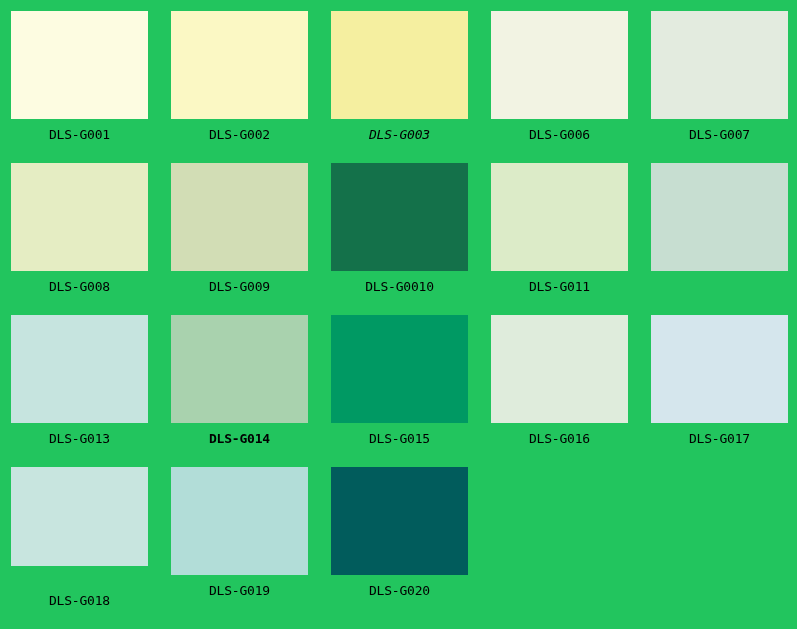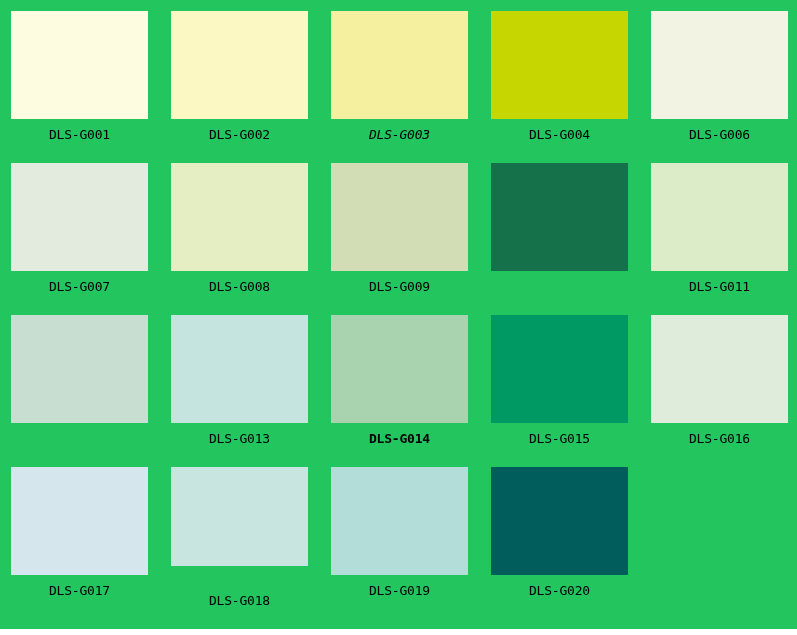--- a/index.html
+++ b/index.html
@@ -70,41 +70,38 @@
       </div>
       <div class="swatch-cell">
         <div class="swatch-chip" style="background: rgb(251, 248, 196);"></div>
         <span class="swatch-label" style="color: rgb(0, 0, 0);">DLS-G002</span>
       </div>
       <div class="swatch-cell">
         <div class="swatch-chip" style="background: rgb(245, 239, 160);"></div>
         <span class="swatch-label" style="color: rgb(0, 0, 0); font-style: italic;">DLS-G003</span>
       </div>
       <div class="swatch-cell">
-        <div class="swatch-chip" style="background: rgb(198, 214, 0);"></div>
-        <span class="swatch-label" style="color: rgb(0, 0, 0);">DLS-G004</span>
-      </div>
-      <div class="swatch-cell">
         <div class="swatch-chip" style="background: rgb(242, 243, 227);"></div>
         <span class="swatch-label" style="color: rgb(0, 0, 0);">DLS-G006</span>
       </div>
       <div class="swatch-cell">
         <div class="swatch-chip" style="background: rgb(227, 235, 223);"></div>
         <span class="swatch-label" style="color: rgb(0, 0, 0);">DLS-G007</span>
       </div>
       <div class="swatch-cell">
         <div class="swatch-chip" style="background: rgb(229, 237, 195);"></div>
         <span class="swatch-label" style="color: rgb(0, 0, 0);">DLS-G008</span>
       </div>
       <div class="swatch-cell">
         <div class="swatch-chip" style="background: rgb(210, 221, 181);"></div>
         <span class="swatch-label" style="color: rgb(0, 0, 0);">DLS-G009</span>
       </div>
       <div class="swatch-cell">
         <div class="swatch-chip" style="background: rgb(20, 113, 74);"></div>
+        <span class="swatch-label" style="color: rgb(0, 0, 0);">DLS-G0010</span>
       </div>
       <div class="swatch-cell">
         <div class="swatch-chip" style="background: rgb(220, 235, 200);"></div>
         <span class="swatch-label" style="color: rgb(0, 0, 0);">DLS-G011</span>
       </div>
       <div class="swatch-cell">
         <div class="swatch-chip" style="background: rgb(199, 222, 209);"></div>
       </div>
       <div class="swatch-cell">
         <div class="swatch-chip" style="background: rgb(198, 228, 223);"></div>

